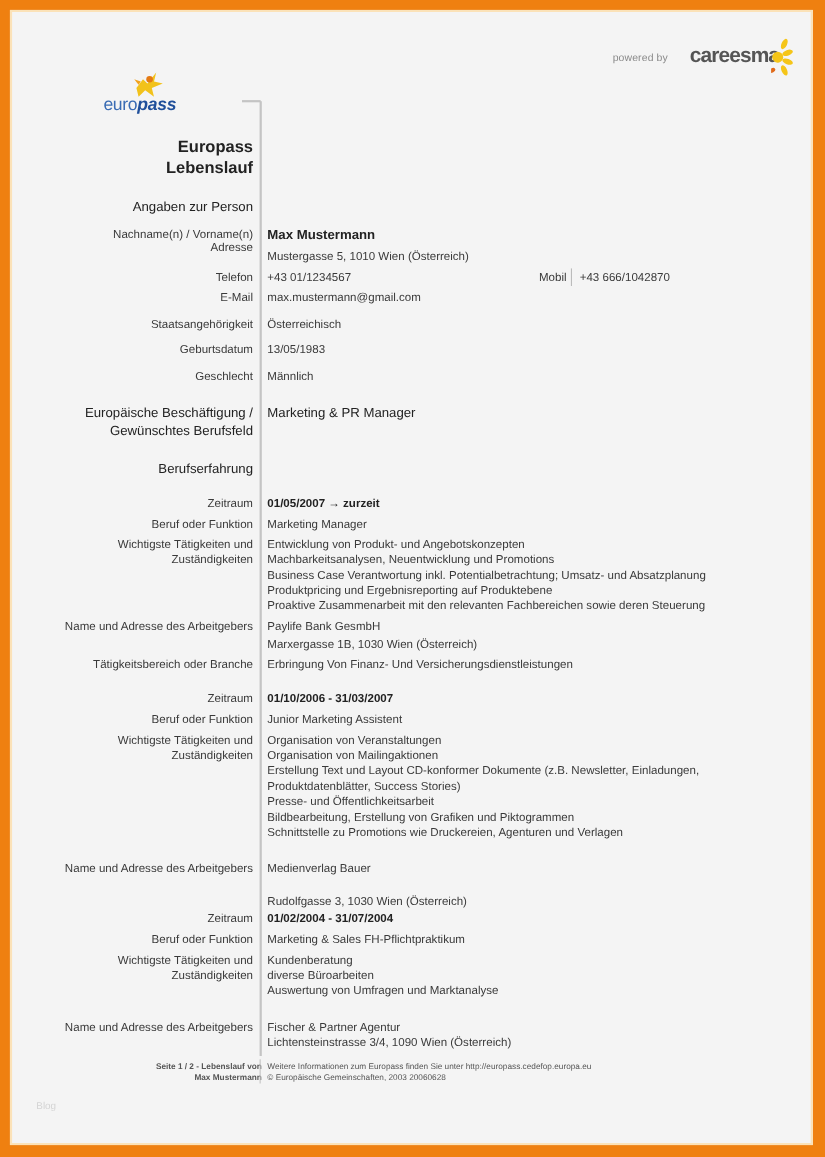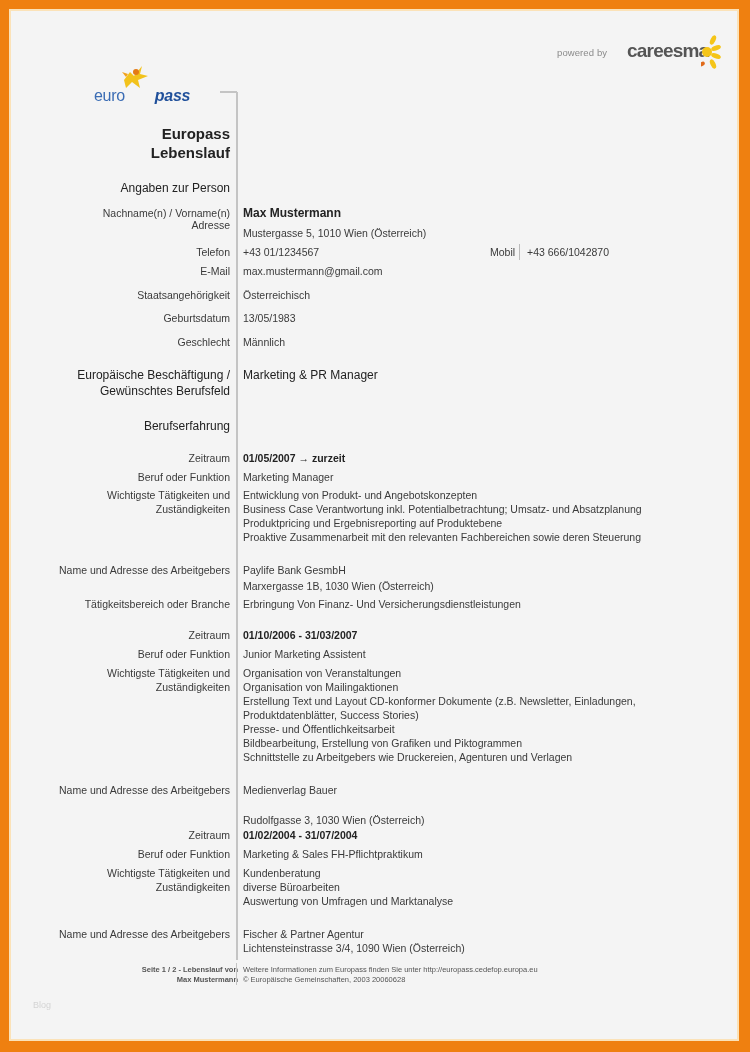--- a/index.html
+++ b/index.html
@@ -18,21 +18,21 @@
 
   
   .powered { position: absolute; left: 557px; top: 47px; font-size: 9.5px; color: #8a8a8a; letter-spacing: 0.1px; }
   .careesma { position: absolute; left: 627px; top: 40px; font-size: 19px; font-weight: bold; color: #555; letter-spacing: -0.8px; }
   .careesma-sun { position: absolute; left: 701px; top: 34px; width: 20px; height: 36px; }
 
   
   .ep-logo { position: absolute; left: 94px; top: 62px; width: 90px; height: 50px; }
   .ep-star { position: absolute; left: 20px; top: 0; width: 40px; height: 30px; }
   .ep-text { position: absolute; left: 0; top: 25px; font-size: 16px; color: #3a6cb4; letter-spacing: -0.3px; }
-  .ep-text b { font-weight: bold; font-style: italic; color: #1f4f9a; margin-left: 30px; }
+  .ep-text b { font-weight: bold; font-style: italic; color: #1f4f9a; }
 
   
   .divider { position: absolute; left: 236px; top: 92px; width: 1.5px; height: 868px; background: #c4c4c4; }
   .divider-tick { position: absolute; left: 220px; top: 91px; width: 17px; height: 1.5px; background: #c4c4c4; }
 
   
   .lbl { position: absolute; right: 520px; text-align: right; font-size: 10.5px; color: #3a3a3a; white-space: nowrap; line-height: 14px; }
   .val { position: absolute; left: 243px; font-size: 10.5px; color: #3a3a3a; white-space: nowrap; line-height: 14px; }
   .bold { font-weight: bold; color: #222; }
   .title { font-size: 15px; font-weight: bold; color: #222; line-height: 19px; }
@@ -117,20 +117,21 @@
   <div class="lbl h2" style="top:418px">Berufserfahrung</div>
 
   <div class="lbl" style="top:451px">Zeitraum</div>
   <div class="val bold" style="top:451px">01/05/2007 → zurzeit</div>
   <div class="lbl" style="top:470px">Beruf oder Funktion</div>
   <div class="val" style="top:470px">Marketing Manager</div>
   <div class="lbl" style="top:488px">Wichtigste Tätigkeiten und</div>
   <div class="lbl" style="top:502px">Zuständigkeiten</div>
   <div class="val lines" style="top:488px">
     <div>Entwicklung von Produkt- und Angebotskonzepten</div>
+    <div>Machbarkeitsanalysen, Neuentwicklung und Promotions</div>
     <div>Business Case Verantwortung inkl. Potentialbetrachtung; Umsatz- und Absatzplanung</div>
     <div>Produktpricing und Ergebnisreporting auf Produktebene</div>
     <div>Proaktive Zusammenarbeit mit den relevanten Fachbereichen sowie deren Steuerung</div>
   </div>
   <div class="lbl" style="top:563px">Name und Adresse des Arbeitgebers</div>
   <div class="val lines" style="top:563px">
     <div>Paylife Bank GesmbH</div>
     <div style="margin-top:2px">Marxergasse 1B, 1030 Wien (Österreich)</div>
   </div>
   <div class="lbl" style="top:597px">Tätigkeitsbereich oder Branche</div>
@@ -142,21 +143,21 @@
   <div class="val" style="top:647px">Junior Marketing Assistent</div>
   <div class="lbl" style="top:666px">Wichtigste Tätigkeiten und</div>
   <div class="lbl" style="top:680px">Zuständigkeiten</div>
   <div class="val lines" style="top:666px">
     <div>Organisation von Veranstaltungen</div>
     <div>Organisation von Mailingaktionen</div>
     <div>Erstellung Text und Layout CD-konformer Dokumente (z.B. Newsletter, Einladungen,</div>
     <div>Produktdatenblätter, Success Stories)</div>
     <div>Presse- und Öffentlichkeitsarbeit</div>
     <div>Bildbearbeitung, Erstellung von Grafiken und Piktogrammen</div>
-    <div>Schnittstelle zu Arbeitgebers wie Druckereien, Agenturen und Verlagen</div>
+    <div>Schnittstelle zu Promotions wie Druckereien, Agenturen und Verlagen</div>
   </div>
   <div class="lbl" style="top:783px">Name und Adresse des Arbeitgebers</div>
   <div class="val lines" style="top:783px">
     <div>Medienverlag Bauer</div>
     <div style="margin-top:16px">Rudolfgasse 3, 1030 Wien (Österreich)</div>
   </div>
 
   <div class="lbl" style="top:828px">Zeitraum</div>
   <div class="val bold" style="top:828px">01/02/2004 - 31/07/2004</div>
   <div class="lbl" style="top:847px">Beruf oder Funktion</div>

